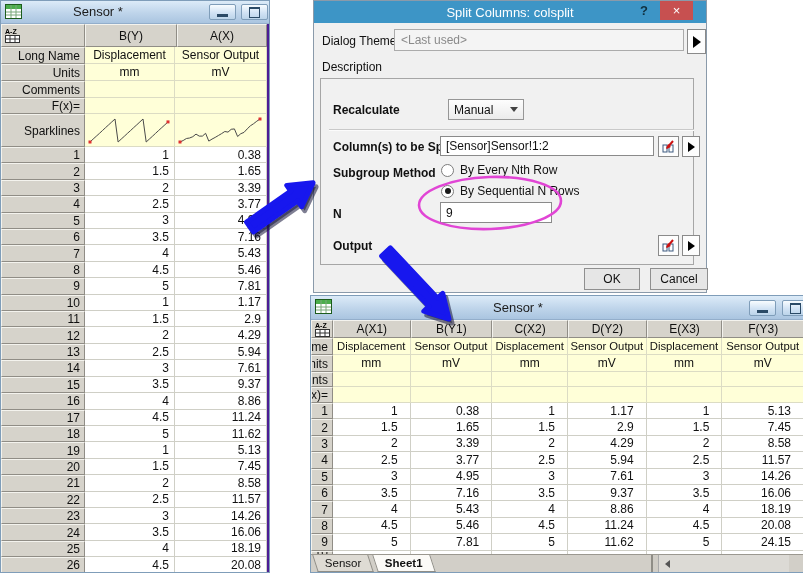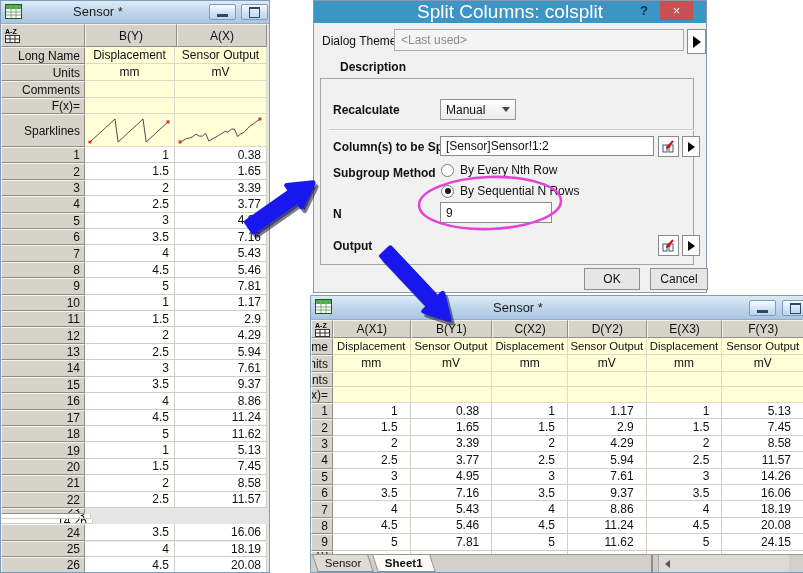--- a/index.html
+++ b/index.html
@@ -1,19 +1,19 @@
 <!DOCTYPE html>
 <html><head>
 <meta charset="utf-8">
 <style>
   html,body{margin:0;padding:0;background:#fff;}
   #stage{position:relative;width:803px;height:573px;background:#ffffff;overflow:hidden;
          font-family:"Liberation Sans",sans-serif;font-size:12px;color:#111;}
   
-  .window{position:absolute;box-sizing:border-box;border:1px solid #7f9db9;background:#e5e5e5;overflow:hidden;}
+  .window{position:absolute;box-sizing:border-box;border:1px solid #7f9db9;background:#4c1d95;overflow:hidden;}
   .titlebar{position:relative;box-sizing:border-box;width:100%;
             background:linear-gradient(#dcebf8,#bed4ea 55%,#aac5e0);
             border-bottom:1px solid #93aecb;display:flex;align-items:center;}
   .wtitle{position:absolute;font-size:13px;color:#1b1b1b;white-space:nowrap;}
   .wicon{position:absolute;left:4px;top:3px;}
   .wbtn{position:absolute;top:3px;height:16px;width:27px;box-sizing:border-box;
         background:linear-gradient(#f8fcff,#d2e3f4 55%,#bcd4ea);
         border:1px solid #7f9db9;border-radius:2px;display:flex;align-items:center;justify-content:center;}
   .minglyph{width:11px;height:3px;background:#2b4a66;margin-top:7px;}
   .maxglyph{width:9px;height:8px;border:1px solid #2b4a66;border-top-width:2px;}
@@ -30,38 +30,38 @@
   .bsheet .datac{padding-right:12px;}
   .bsheet .longname{font-size:11.3px;}
   .hdrtxt{display:inline-block;}
   
   .azwrap{display:flex;flex-direction:column;align-items:flex-start;padding-left:3px;}
   .aztxt{font-size:7px;font-weight:bold;letter-spacing:0;line-height:7px;color:#000;}
   
   #dialog{position:absolute;left:313px;top:0;width:394px;height:293px;box-sizing:border-box;
           background:#f0f0f0;border:1px solid #8a9aaa;overflow:visible;}
   #dlg-titlebar{position:relative;height:22px;background:#3d95c6;display:flex;align-items:center;justify-content:center;}
-  #dlg-title{color:#fff;font-size:19px;}
+  #dlg-title{color:#fff;font-size:13px;}
   #dlg-help{position:absolute;right:54px;top:2px;color:#10303f;font-size:13px;font-weight:bold;width:16px;text-align:center;}
   #dlg-close{position:absolute;right:13px;top:0;width:33px;height:19px;background:#c75050;color:#fff;
              display:flex;align-items:center;justify-content:center;font-size:13px;}
   .dlabel{position:absolute;font-size:12px;color:#111;}
   .dlabel.b{font-weight:bold;}
   .sunken{position:absolute;box-sizing:border-box;background:#f4f4f4;border:1px solid #ababab;
           font-size:12px;display:flex;align-items:center;padding-left:6px;}
   .txtbox{position:absolute;box-sizing:border-box;background:#fff;border:1px solid #8a8a8a;
           font-size:12px;display:flex;align-items:center;padding-left:5px;white-space:nowrap;overflow:hidden;}
   .arrbtn{position:absolute;box-sizing:border-box;background:#fdfdfd;border:1px solid #8a8a8a;
           display:flex;align-items:center;justify-content:center;}
   .tri{width:0;height:0;border-top:6px solid transparent;border-bottom:6px solid transparent;border-left:8px solid #000;}
   #dlg-panel{position:absolute;left:6px;top:77px;width:374px;height:187px;box-sizing:border-box;
              border:1px solid #a6a6a6;background:#f1f1f1;}
   .sep{position:absolute;left:8px;width:365px;height:1px;background:#c9c9c9;border-bottom:1px solid #fbfbfb;}
   .select{position:absolute;box-sizing:border-box;background:linear-gradient(#fdfdfd,#ebebeb);border:1px solid #969696;
-          font-size:12px;display:flex;align-items:center;padding:0 5px;justify-content:space-between;}
+          font-size:12px;display:flex;align-items:center;padding:0 5px;justify-content:space-between;margin-left:8px;}
   .caret{width:0;height:0;border-left:4px solid transparent;border-right:4px solid transparent;border-top:5px solid #444;}
   .radio-row{position:absolute;display:flex;align-items:center;gap:6px;font-size:12px;}
   .radio{width:13px;height:13px;box-sizing:border-box;border-radius:50%;border:1px solid #7c7c7c;background:#fff;
          display:flex;align-items:center;justify-content:center;}
   .radio.sel::after{content:"";width:6px;height:6px;border-radius:50%;background:#1a1a1a;}
   .pushbtn{position:absolute;box-sizing:border-box;background:#e6e6e6;border:1px solid #8f8f8f;
            font-size:12px;display:flex;align-items:center;justify-content:center;}
   
   #tabbar{position:absolute;left:0;bottom:0;width:495px;height:17px;background:#d2cfc8;border-top:1px solid #9b9890;
           display:flex;align-items:stretch;}
@@ -263,31 +263,31 @@
         <div class="trow" style="height: 16.42px;">
           <div class="cell rowhdr" style="width: 84px;">21</div>
           <div class="cell datac" style="width: 90px;">2</div>
           <div class="cell datac" style="width: 92px;">8.58</div>
         </div>
         <div class="trow" style="height: 16.42px;">
           <div class="cell rowhdr" style="width: 84px;">22</div>
           <div class="cell datac" style="width: 90px;">2.5</div>
           <div class="cell datac" style="width: 92px;">11.57</div>
         </div>
-        <div class="trow" style="height: 16.42px; flex-direction: column;">
+        <div class="trow" style="height: 16.42px;">
           <div class="cell rowhdr" style="width: 84px;">23</div>
           <div class="cell datac" style="width: 90px;">3</div>
           <div class="cell datac" style="width: 92px;">14.26</div>
         </div>
         <div class="trow" style="height: 16.42px;">
           <div class="cell rowhdr" style="width: 84px;">24</div>
           <div class="cell datac" style="width: 90px;">3.5</div>
           <div class="cell datac" style="width: 92px;">16.06</div>
         </div>
-        <div class="trow" style="height: 16.42px; align-items: flex-end;">
+        <div class="trow" style="height: 16.42px;">
           <div class="cell rowhdr" style="width: 84px;">25</div>
           <div class="cell datac" style="width: 90px;">4</div>
           <div class="cell datac" style="width: 92px;">18.19</div>
         </div>
         <div class="trow" style="height: 16.42px;">
           <div class="cell rowhdr" style="width: 84px;">26</div>
           <div class="cell datac" style="width: 90px;">4.5</div>
           <div class="cell datac" style="width: 92px;">20.08</div>
         </div>
       </div>
@@ -301,21 +301,21 @@
     </div>
 
     <span class="dlabel" style="left:8px;top:33px;">Dialog Theme</span>
     <div class="sunken" style="left:80px;top:28px;width:290px;height:22px;color:#8a8a8a;">
       <span>&lt;Last used&gt;</span>
     </div>
     <div class="arrbtn" style="left:373px;top:28px;width:19px;height:25px;">
         <span class="tri"></span>
       </div>
 
-    <span class="dlabel" style="left:26px;top:59px;font-weight:bold;">Description</span>
+    <span class="dlabel" style="left:8px;top:59px;">Description</span>
 
     <div id="dlg-panel">
       <span class="dlabel b" style="left:12px;top:24px;">Recalculate</span>
       <div class="select" style="left:119px;top:20px;width:76px;height:21px;">
         <span>Manual</span>
         <span class="caret"></span>
       </div>
       <div class="sep" style="top:50px;"></div>
 
       <span class="dlabel b" style="left:12px;top:61px;">Column(s) to be Split</span>

